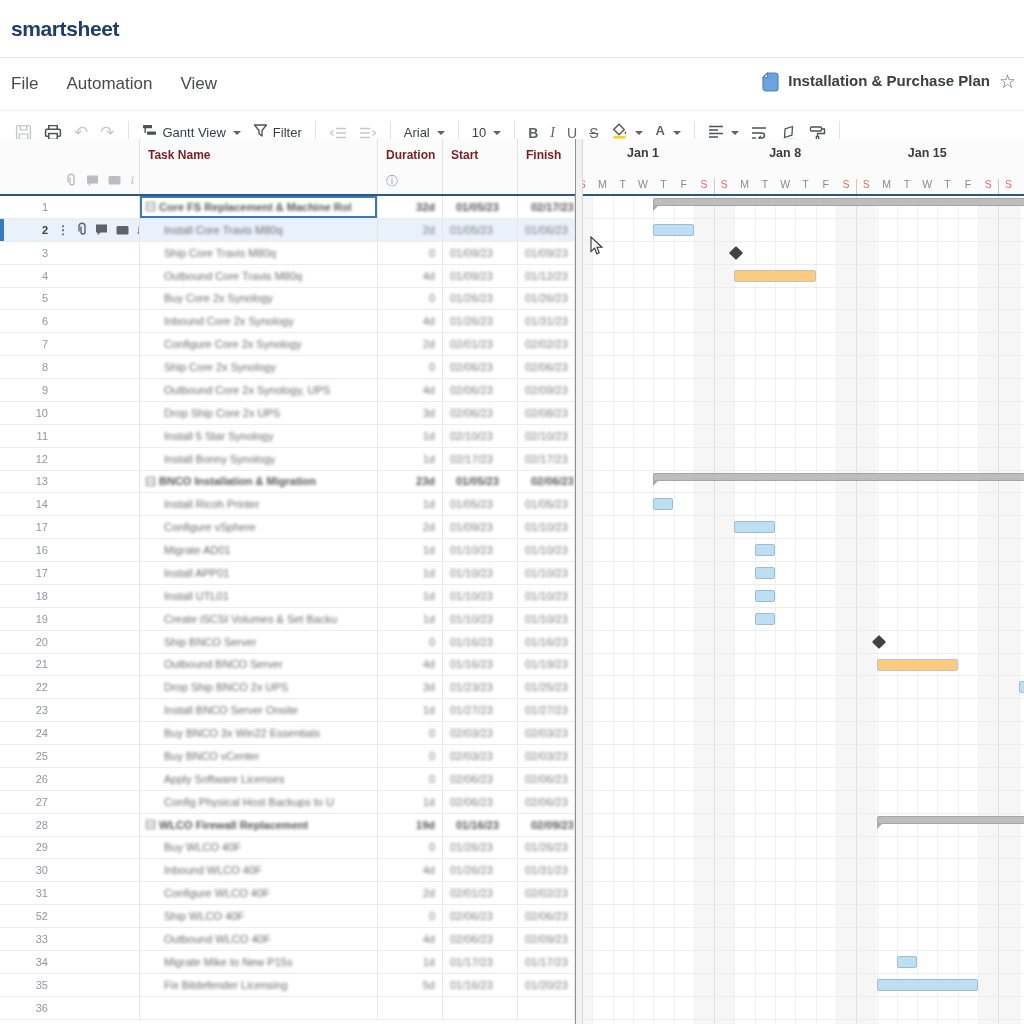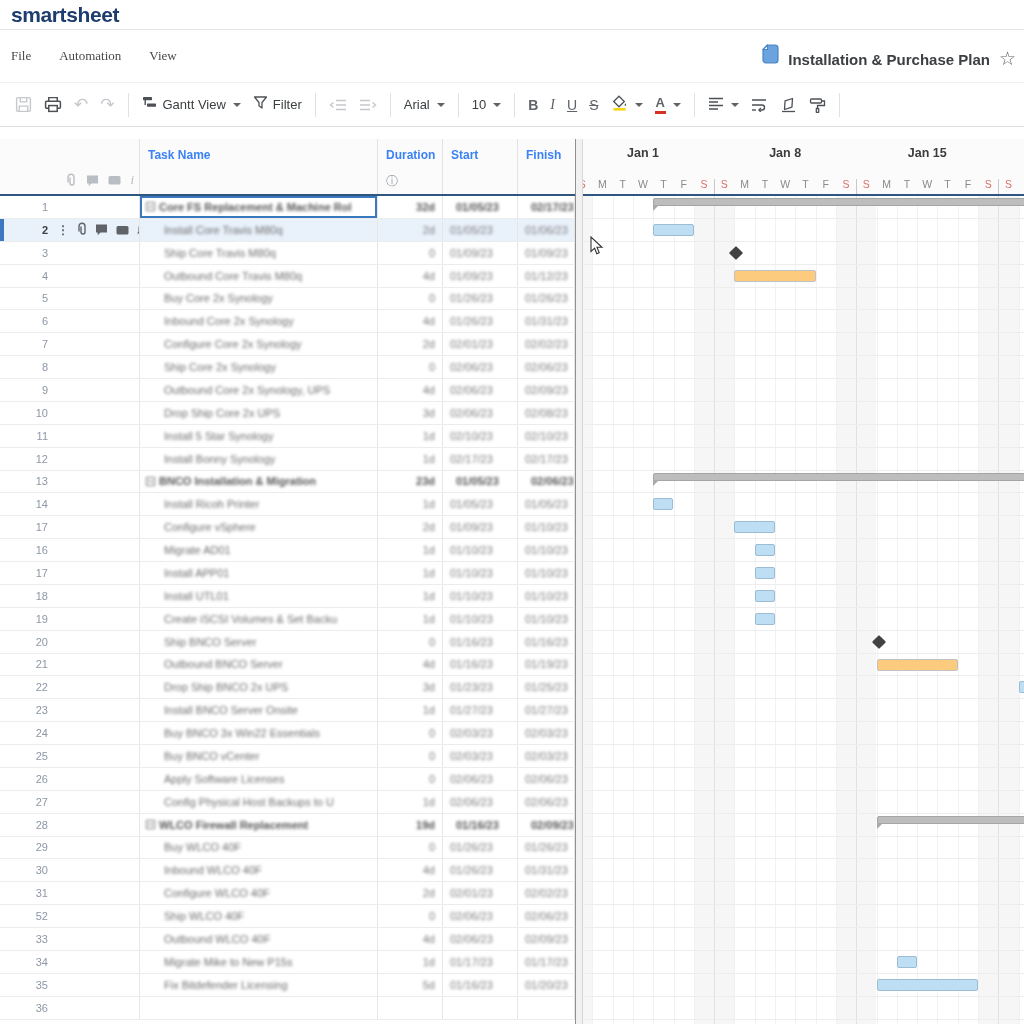--- a/index.html
+++ b/index.html
@@ -1,25 +1,25 @@
 <!DOCTYPE html>
 <html><head>
 <meta charset="utf-8">
 <style>
   * { margin:0; padding:0; box-sizing:border-box; }
   html,body { width:1024px; height:1024px; overflow:hidden; background:#fff;
     font-family:"Liberation Sans", sans-serif; }
   .app { position:relative; width:1024px; height:1024px; background:#fff; overflow:hidden; }
 
   
-  .topbar { height:30px; border-bottom:1px solid #e4e4e4; display:flex; align-items:center; padding-left:11px; }
+  .topbar { height:58px; border-bottom:1px solid #e4e4e4; display:flex; align-items:center; padding-left:11px; }
   .logo { font-size:21px; font-weight:700; letter-spacing:-0.4px; color:#1c3d6e; }
   .menubar { height:52px; display:flex; align-items:center; padding:0 8px 0 11px; gap:28px; }
-  .menu-item { font-size:13px; color:#47494d; cursor:pointer;font-family:Liberation Serif, serif; }
-  .titlegroup { margin-left:auto; display:flex; align-items:flex-end; gap:9px;padding-left:36px; }
+  .menu-item { font-size:17px; color:#47494d; cursor:pointer; }
+  .titlegroup { margin-left:auto; display:flex; align-items:flex-start; gap:9px;padding-left:36px; }
   .doc-title { font-size:15px; font-weight:700; color:#3c4043; }
   .star { font-size:19px; color:#5f6368; line-height:1; }
   .toolbar { height:45px; border-top:1px solid #f0f0f0; border-bottom:1px solid #dcdcdc;
     display:flex; align-items:center; padding:0 9px; color:#5f6368; }
   .tbtn { display:flex; align-items:center; gap:5px; padding:3px 6px; border-radius:3px; cursor:pointer; }
   .tbtn.disabled { color:#c5c8cc; }
   .tdiv { width:1px; height:24px; background:#e1e1e1; margin:0 7px; flex:0 0 1px; }
   .tlabel { font-size:13px; color:#3c4043; }
   .caret { width:0; height:0; border-left:4px solid transparent; border-right:4px solid transparent;
     border-top:4px solid #5f6368; margin-left:2px; }
@@ -28,21 +28,21 @@
   .fmt-i { font-size:14px; font-style:italic; font-family:"Liberation Serif", serif; color:#5f6368; }
   .fmt-u { font-size:14px; text-decoration:underline; color:#5f6368; }
   .fmt-s { font-size:14px; text-decoration:line-through; color:#5f6368; }
   .color-a { font-size:13px; font-weight:700; color:#5f6368; border-bottom:3px solid #d93025; padding:0 1px; line-height:1.2; }
 
   
   .sheet { position:absolute; top:139px; left:0; width:1024px; height:885px; }
   .ghead { position:absolute; top:0; left:0; width:1024px; height:57px; background:#fbfbfb;
     border-bottom:2px solid #2e567f; overflow:hidden; }
   .ghead .hcell { position:absolute; top:0; height:55px; border-right:1px solid #e2e2e2; }
-  .hlabel { position:absolute; top:9px; left:8px; font-size:12px; font-weight:700; color:#3b82f6; }
+  .hlabel { position:absolute; top:9px; left:8px; font-size:12px; font-weight:700; color:#7f1d1d; }
   .hicons { position:absolute; right:5px; bottom:6px; display:flex; gap:9px; align-items:center; color:#b9bdc4; }
   .info-i { font-family:"Liberation Serif", serif; font-style:italic; font-size:13px; }
   .dur-info { position:absolute; left:8px; bottom:4px; font-size:12px; color:#9aa0a6; }
 
   .gbody { position:absolute; top:57px; left:0; width:1024px; height:828px; overflow:hidden; }
   .lrow { position:relative; height:22.88px; border-bottom:1px solid #ececec; background:#fff; }
   .lrow .cell { position:absolute; top:0; bottom:0; border-right:1px solid #e6e6e6; overflow:hidden;
     display:flex; align-items:center; font-size:11px; }
   .c-num   { left:0;   width:140px; }
   .c-task  { left:140px; width:238px; }

